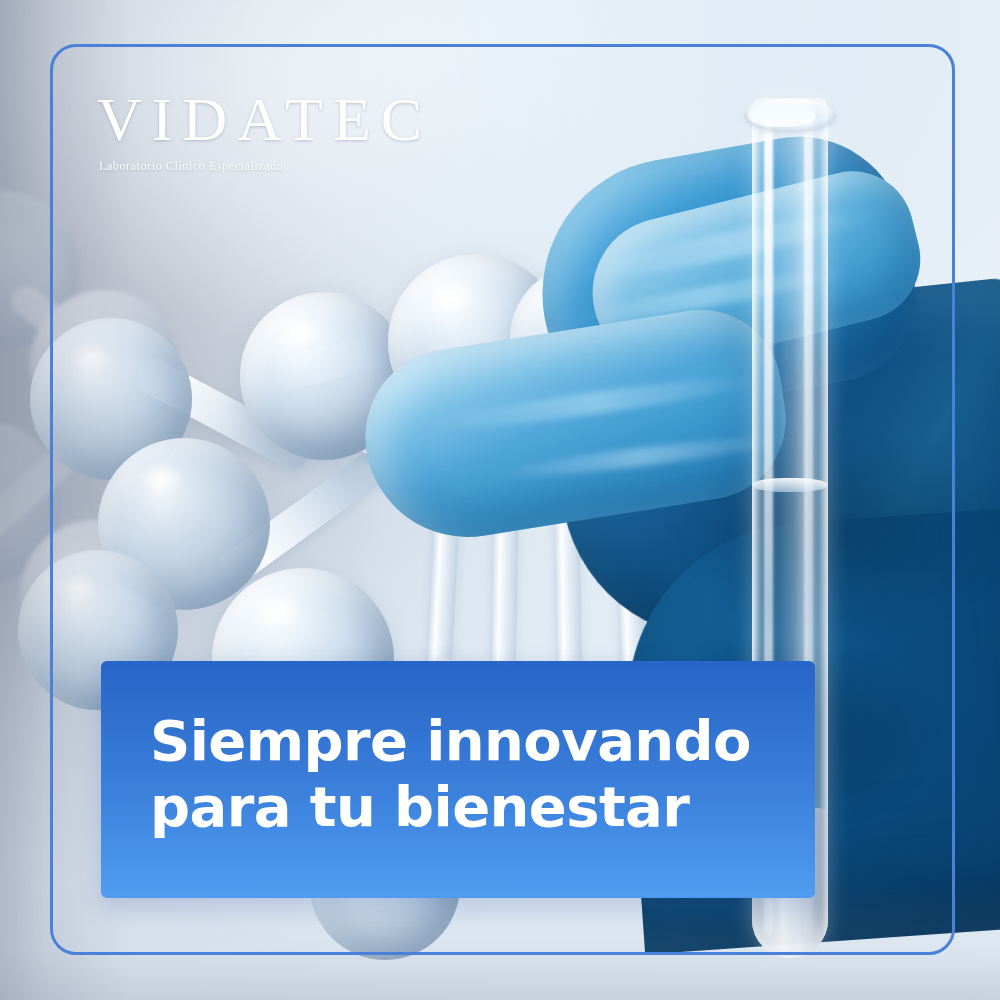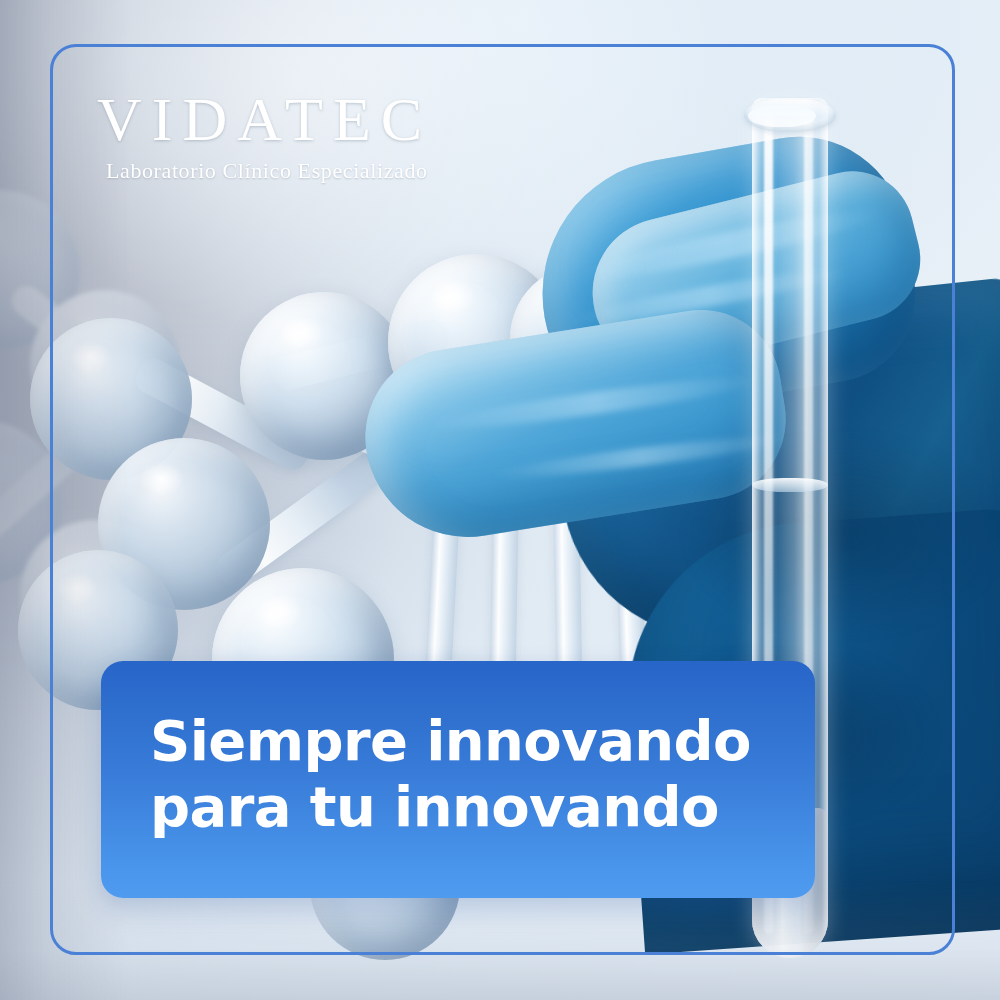--- a/index.html
+++ b/index.html
@@ -219,29 +219,29 @@
   
   .logo{position:absolute;left:97px;top:88px;width:420px;}
   .logo-word{
     font-family:"Liberation Serif", "DejaVu Serif", serif;
     font-size:62px;line-height:1;color:#ffffff;letter-spacing:10px;
     text-shadow:0 1px 3px rgba(90,105,130,.35);
     white-space:nowrap;
   }
   .logo-tag{
     font-family:"Liberation Serif", "DejaVu Serif", serif;
-    font-size:22px;line-height:1;color:#ffffff;letter-spacing:.6px;
-    margin-top:10px;margin-left:9px;white-space:nowrap;
+    font-size:12px;line-height:1;color:#ffffff;letter-spacing:.6px;
+    margin-top:10px;margin-left:2px;white-space:nowrap;
     text-shadow:0 1px 2px rgba(90,105,130,.3);
   }
 
   
   .banner{
     position:absolute;left:101px;top:661px;width:714px;height:237px;
-    border-radius:22px;
+    border-radius:6px;
     background:linear-gradient(180deg,
       #2765c9 0%, #2e6ecd 18%, #3679d6 42%, #4189e2 68%, #4a96ec 88%, #4e9bf0 100%);
     box-shadow:0 10px 26px rgba(30,70,140,.22);
   }
   .banner-text{
     position:absolute;left:49px;top:47px;width:640px;
     color:#ffffff;
     font-family:"DejaVu Sans", "Liberation Sans", sans-serif;
     font-weight:bold;
     font-size:56px;
@@ -324,17 +324,17 @@
   <div class="frame"></div>
 
   <div class="logo">
     <div class="logo-word">VIDATEC</div>
     <div class="logo-tag">Laboratorio Clínico Especializado</div>
   </div>
 
   <div class="banner">
     <div class="banner-text">
       <span class="banner-line">Siempre innovando</span>
-      <span class="banner-line">para tu innovando</span>
+      <span class="banner-line">para tu bienestar</span>
     </div>
   </div>
 
 </div>
 
 </body></html>

